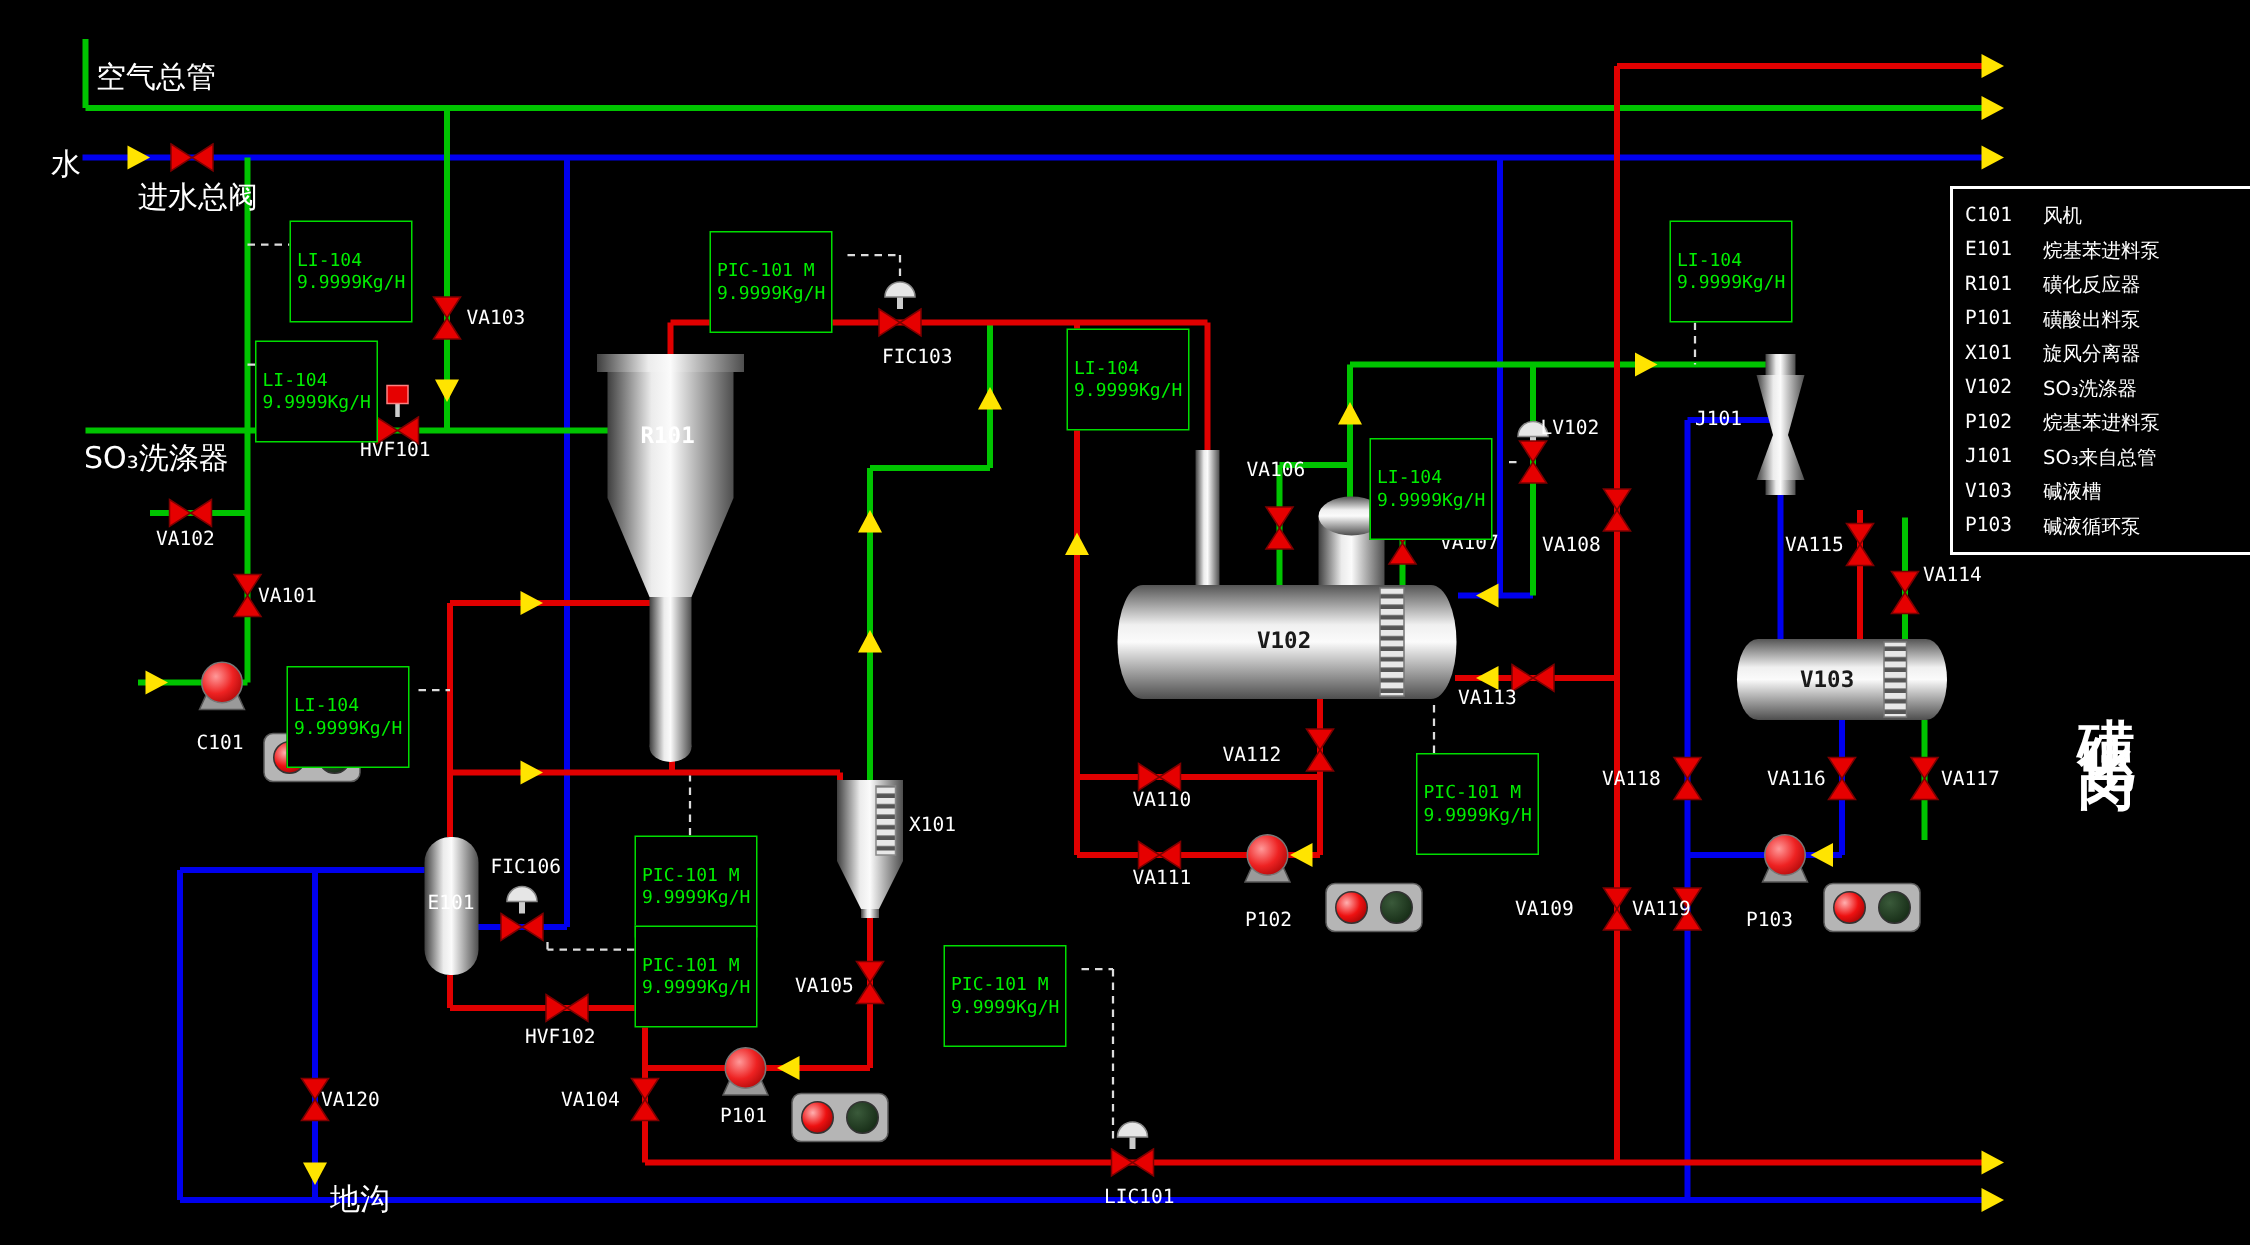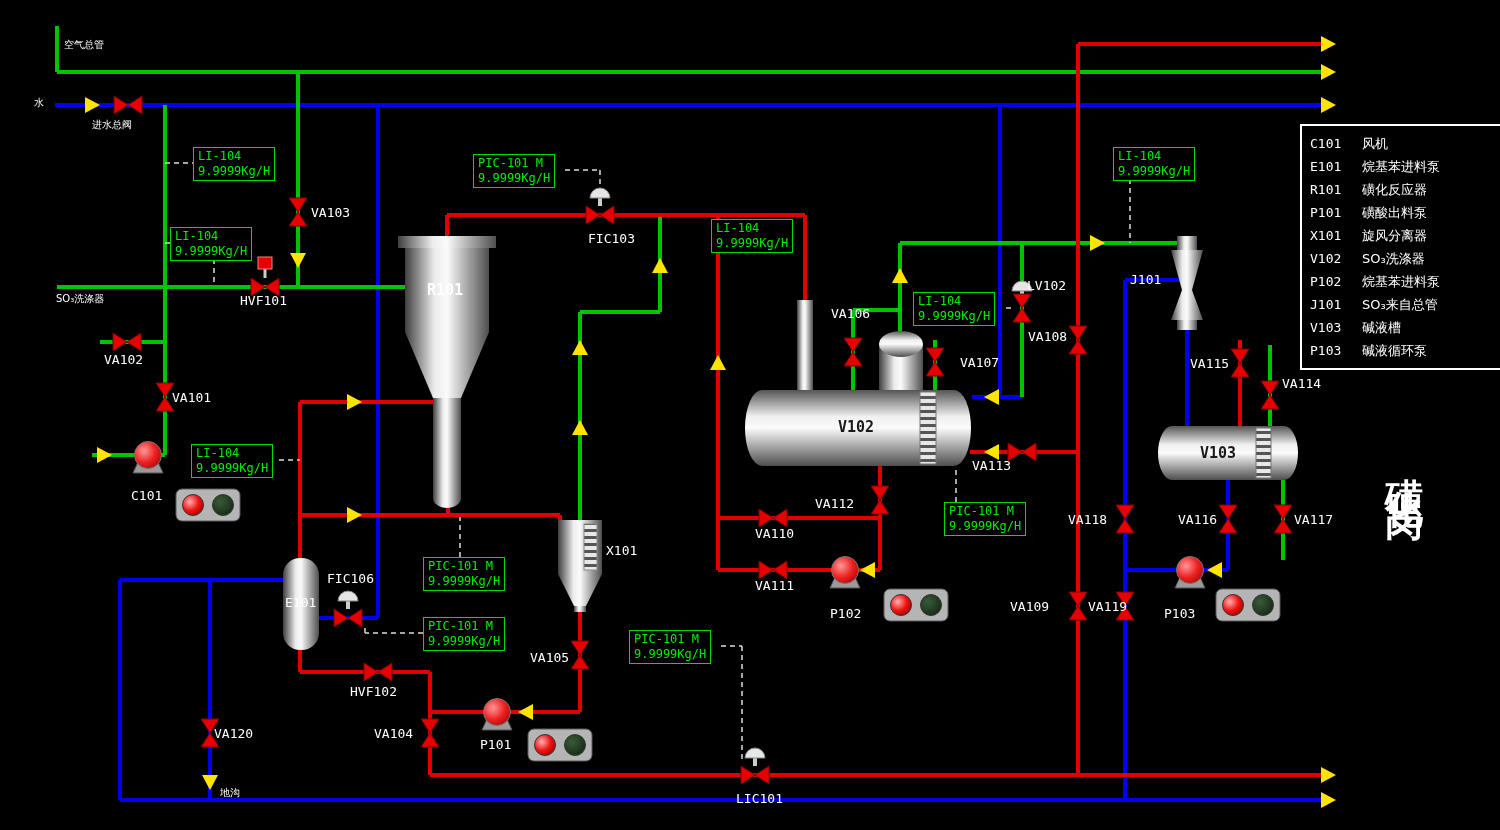--- a/index.html
+++ b/index.html
@@ -1,23 +1,23 @@
 <!DOCTYPE html>
 <html><head>
 <meta charset="utf-8">
 <style>
   html,body{margin:0;padding:0;background:#000;}
   .stage{position:relative;width:1500px;height:830px;background:#000;overflow:hidden;
          font-family:"DejaVu Sans Mono",monospace;}
   .stage svg{position:absolute;left:0;top:0;}
   .lbl{position:absolute;color:#fff;font:13px "DejaVu Sans Mono",monospace;white-space:nowrap;}
-  .zh{font-family:"DejaVu Sans",sans-serif;font-size:10px;}
+  .zh{font-family:"DejaVu Sans",sans-serif;font-size:20px;}
   .vl{font-size:15px;font-weight:bold;}
   .ibox{position:absolute;border:1px solid #00dd00;background:#000;color:#00ee00;
-        font:12px "DejaVu Sans Mono",monospace;line-height:15px;padding:1px 4px;white-space:nowrap;}
+        font:12px "DejaVu Sans Mono",monospace;line-height:15px;padding:18px 4px;white-space:nowrap;}
   .legend{position:absolute;left:1300px;top:124px;width:186px;border:2px solid #fff;
           background:#000;padding:6px 8px;}
   .lrow{display:flex;height:23px;align-items:center;color:#fff;}
   .lcode{width:52px;font:13px "DejaVu Sans Mono",monospace;}
   .lname{font:13px "DejaVu Sans",sans-serif;}
   .station-title{position:absolute;left:1378px;top:448px;color:#fff;
         writing-mode:vertical-rl;text-orientation:upright;letter-spacing:12px;
         font:bold 38px "DejaVu Sans",sans-serif;}
   .vred{fill:#e60000;stroke:#7e0000;stroke-width:1;}
 </style>
@@ -299,21 +299,21 @@
 <div class="lbl vl" style="left:1200px;top:444px;color:#1a1a1a">V103</div>
 <div class="lbl" style="left:1130px;top:272px">J101</div>
 
 <div class="lbl" style="left:172px;top:390px">VA101</div>
 <div class="lbl" style="left:104px;top:352px">VA102</div>
 <div class="lbl" style="left:311px;top:205px">VA103</div>
 <div class="lbl" style="left:374px;top:726px">VA104</div>
 <div class="lbl" style="left:530px;top:650px">VA105</div>
 <div class="lbl" style="left:831px;top:306px">VA106</div>
 <div class="lbl" style="left:960px;top:355px">VA107</div>
-<div class="lbl" style="left:1028px;top:329px">VA108</div>
+<div class="lbl" style="left:1028px;top:356px">VA108</div>
 <div class="lbl" style="left:1010px;top:599px">VA109</div>
 <div class="lbl" style="left:755px;top:526px">VA110</div>
 <div class="lbl" style="left:755px;top:578px">VA111</div>
 <div class="lbl" style="left:815px;top:496px">VA112</div>
 <div class="lbl" style="left:972px;top:458px">VA113</div>
 <div class="lbl" style="left:1282px;top:376px">VA114</div>
 <div class="lbl" style="left:1190px;top:356px">VA115</div>
 <div class="lbl" style="left:1178px;top:512px">VA116</div>
 <div class="lbl" style="left:1294px;top:512px">VA117</div>
 <div class="lbl" style="left:1068px;top:512px">VA118</div>

